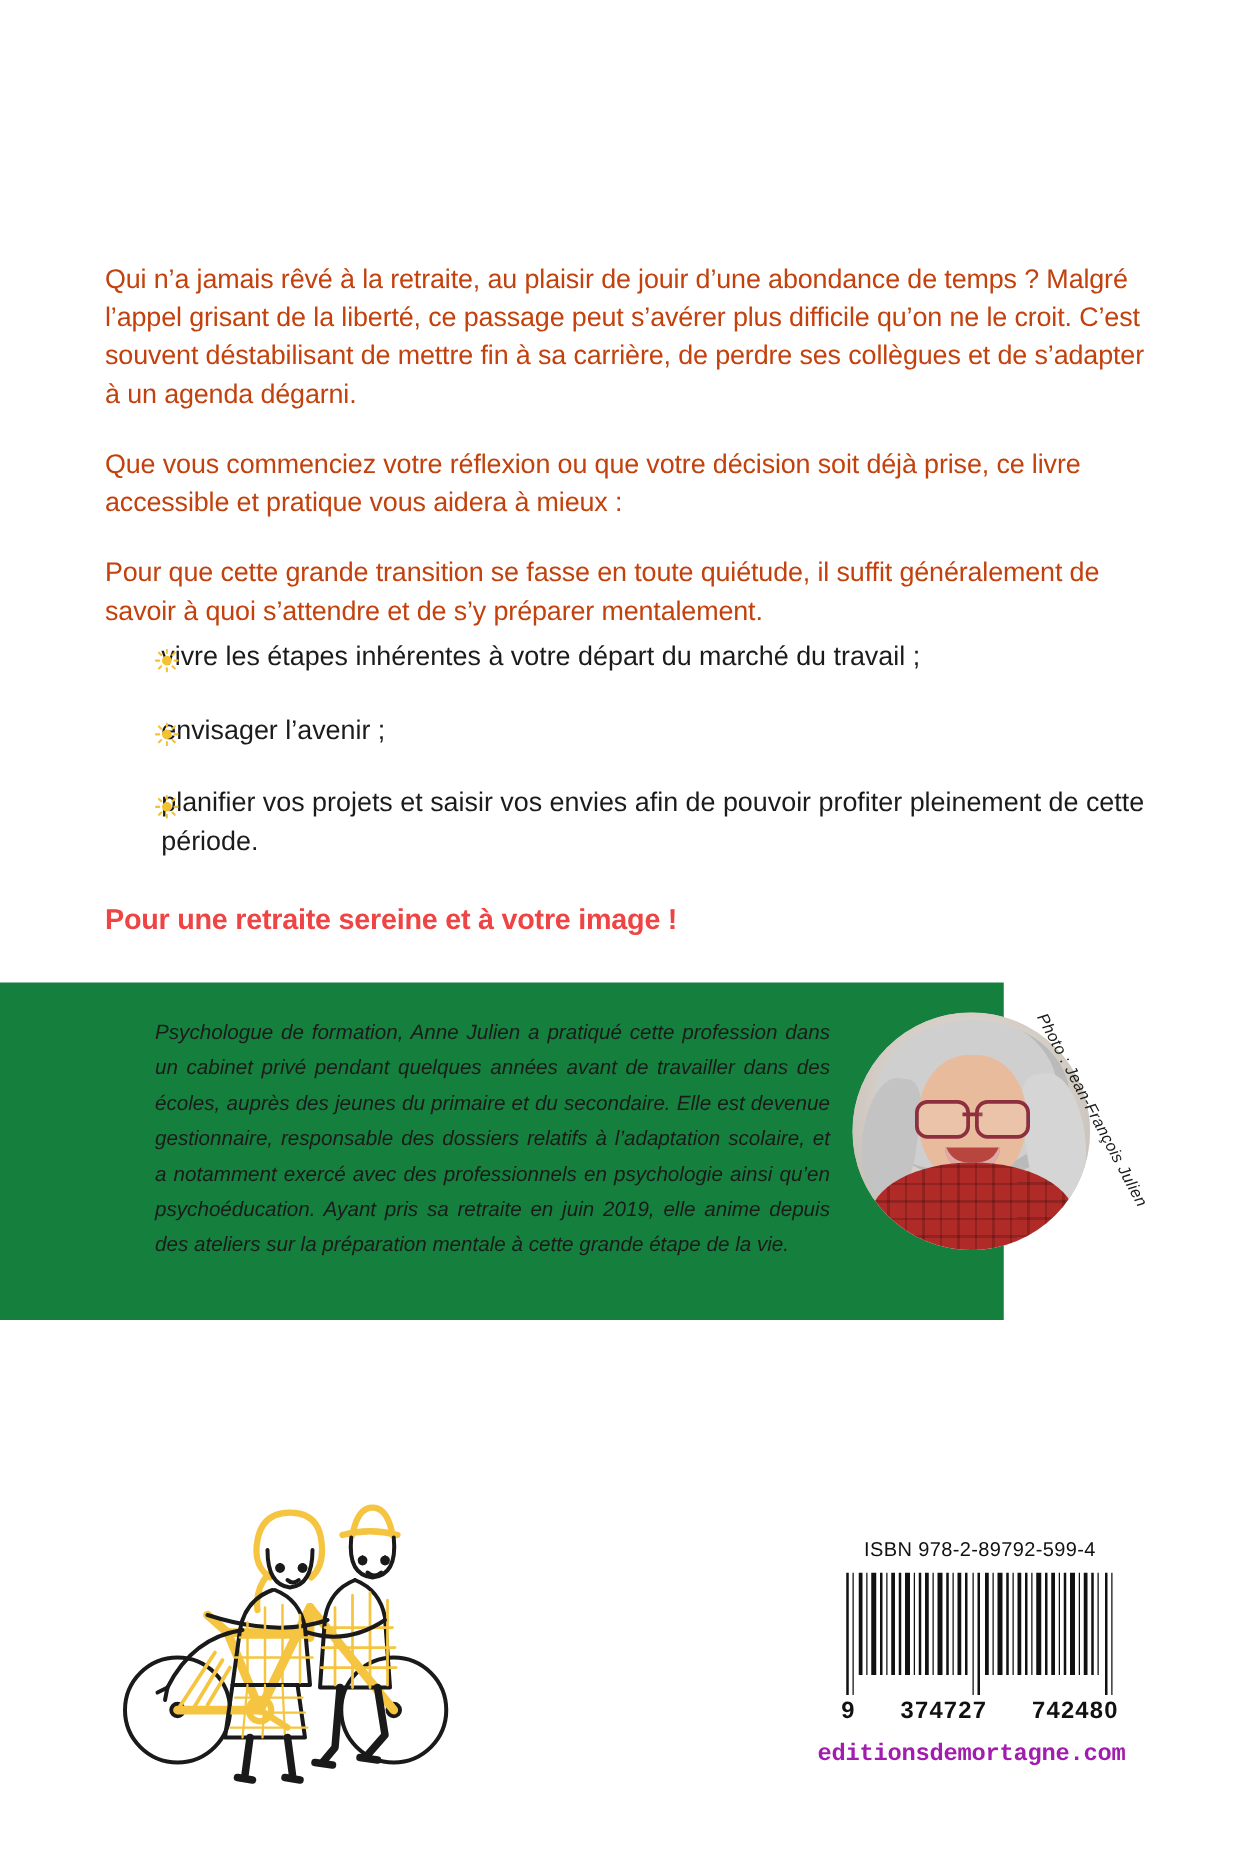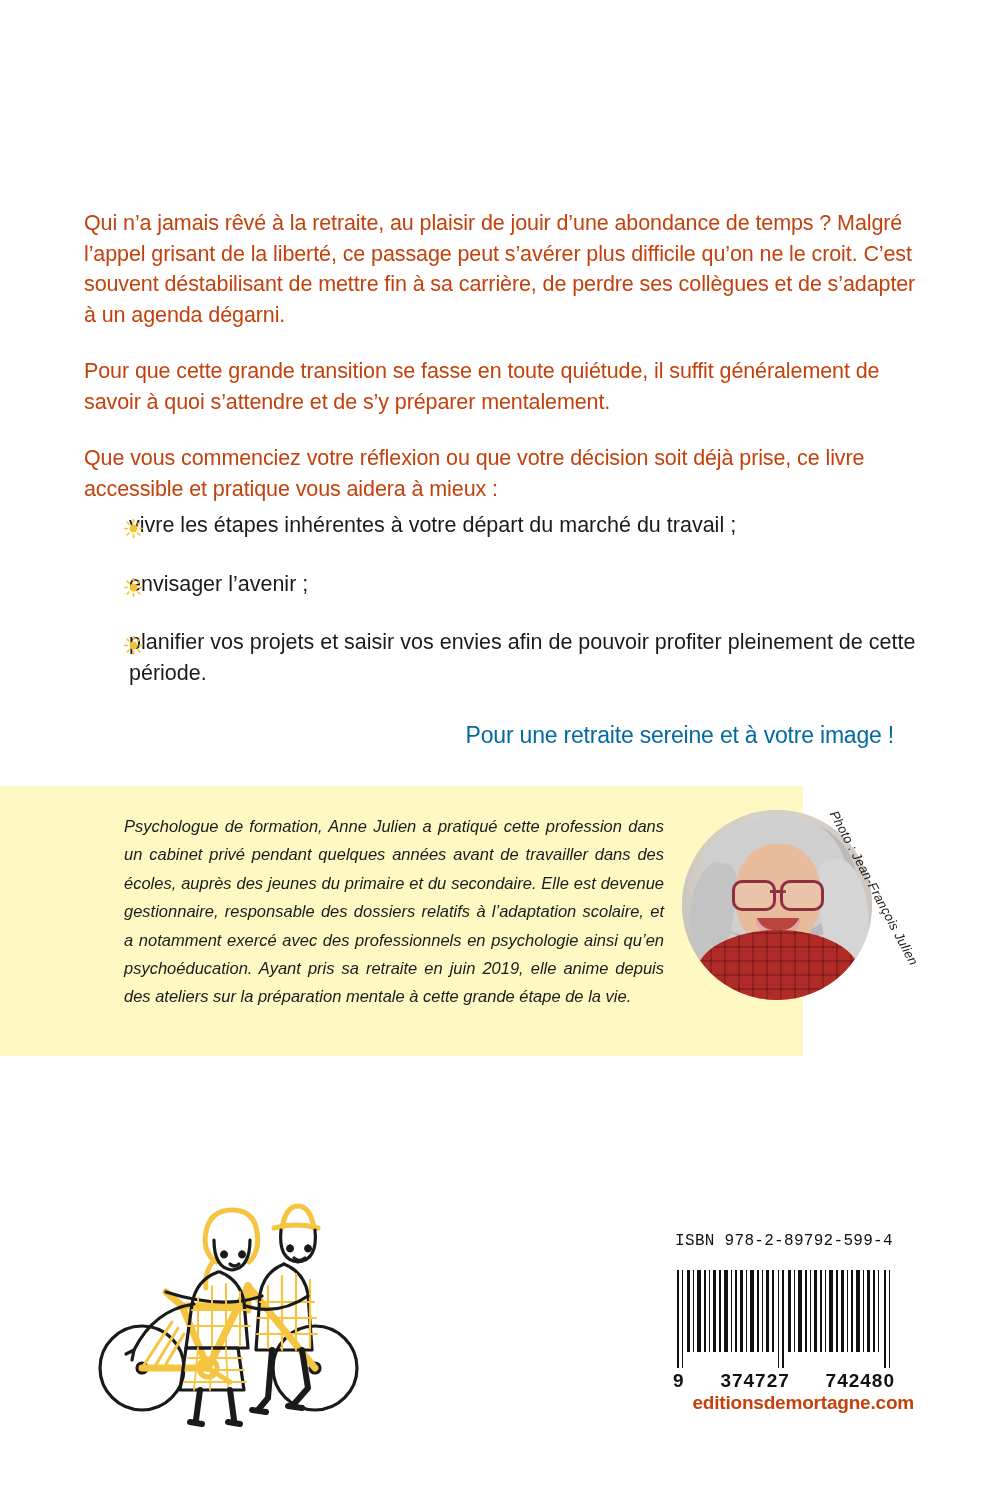--- a/index.html
+++ b/index.html
@@ -50,36 +50,36 @@
     position: absolute;
     left: 40px;
     top: 6px;
     width: 19px;
     height: 19px;
     display: block;
   }
 
   .tagline {
     margin-top: 34px;
-    text-align: right;
+    text-align: left;
     font-size: 23px;
-    font-weight: normal;
-    color: #0369a1;
+    font-weight: bold;
+    color: #ef4444;
     letter-spacing: -0.2px;
     padding-right: 30px;
   }
 
   
   .author-band {
     position: absolute;
     left: 0;
     top: 786px;
     width: 803px;
     height: 270px;
-    background: #fef9c3;
+    background: #15803d;
   }
   .author-text {
     position: absolute;
     left: 124px;
     top: 26px;
     width: 540px;
     font-style: italic;
     font-size: 16.5px;
     line-height: 1.72;
     color: #1b1b1b;
@@ -216,22 +216,21 @@
     position: absolute;
     left: 664px;
     top: 1232px;
     width: 240px;
     text-align: center;
   }
   .isbn-text {
     font-size: 16px;
     color: #111;
     letter-spacing: 0.3px;
-    margin-bottom: 20px;
-    font-family: Liberation Mono, monospace;
+    margin-bottom: 8px;
   }
   .barcode {
     width: 222px;
     height: 98px;
     margin: 0 auto;
     display: block;
   }
   .barcode-digits {
     display: flex;
     justify-content: space-between;
@@ -240,34 +239,35 @@
     font-size: 19px;
     font-weight: bold;
     letter-spacing: 1px;
     color: #111;
   }
   .website {
     position: absolute;
     left: 654px;
     top: 1392px;
     width: 260px;
-    text-align: right;
+    text-align: left;
     font-size: 19px;
     font-weight: bold;
-    color: #c2410c;
+    color: #a21caf;
     letter-spacing: -0.2px;
+    font-family: Liberation Mono, monospace;
   }
 </style>
 </head>
 <body>
 
 <section class="blurb">
   <p>Qui n’a jamais rêvé à la retraite, au plaisir de jouir d’une abondance de temps ? Malgré l’appel grisant de la liberté, ce passage peut s’avérer plus difficile qu’on ne le croit. C’est souvent déstabilisant de mettre fin à sa carrière, de perdre ses collègues et de s’adapter à un agenda dégarni.</p>
+  <p>Que vous commenciez votre réflexion ou que votre décision soit déjà prise, ce livre accessible et pratique vous aidera à mieux :</p>
   <p>Pour que cette grande transition se fasse en toute quiétude, il suffit généralement de savoir à quoi s’attendre et de s’y préparer mentalement.</p>
-  <p>Que vous commenciez votre réflexion ou que votre décision soit déjà prise, ce livre accessible et pratique vous aidera à mieux :</p>
 
   <ul class="bullets">
     <li>
       <span class="sun-icon">
         <svg viewBox="0 0 20 20" width="19" height="19" aria-hidden="true">
           <circle cx="10" cy="10" r="4.1" fill="#f2c230"></circle>
           <g stroke="#f2c230" stroke-width="1.7" stroke-linecap="round">
             <line x1="10" y1="0.8" x2="10" y2="3.6"></line>
             <line x1="10" y1="16.4" x2="10" y2="19.2"></line>
             <line x1="0.8" y1="10" x2="3.6" y2="10"></line>

